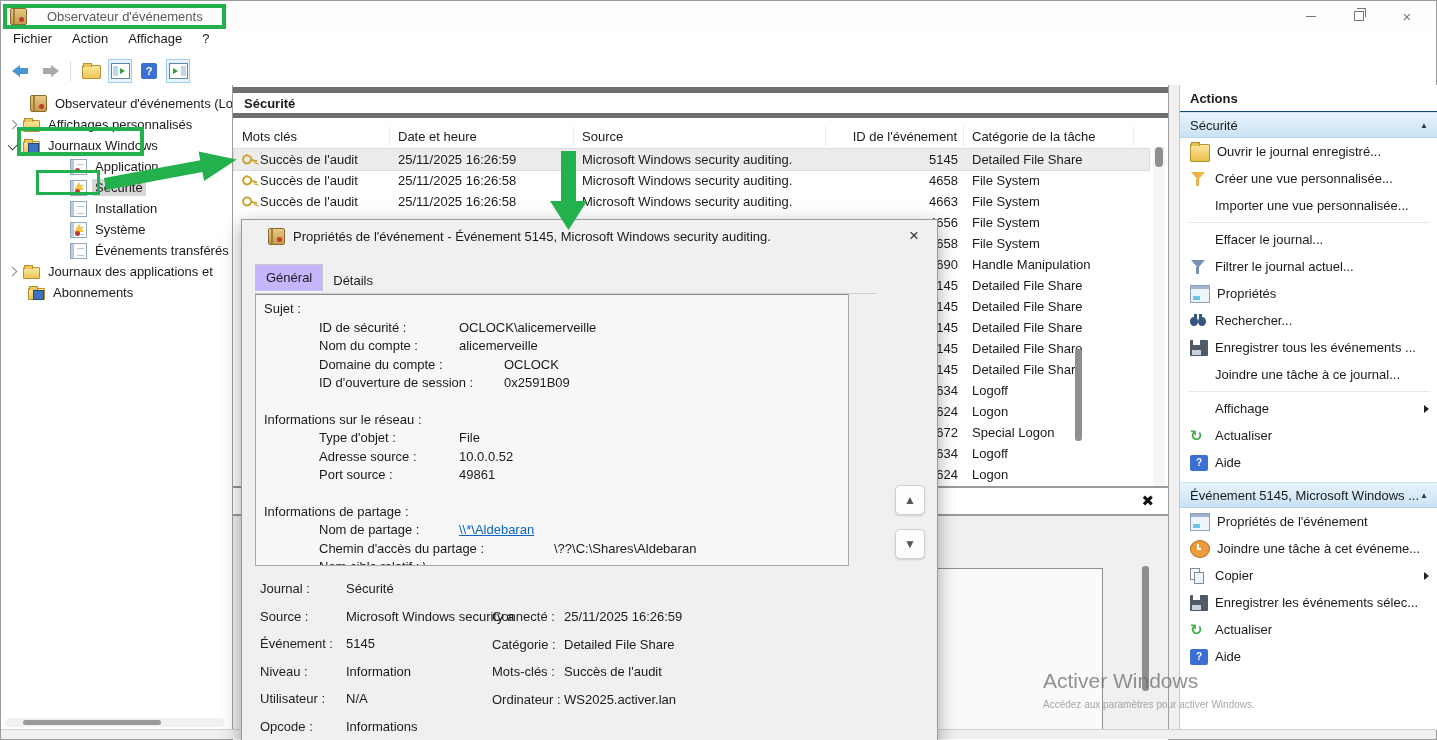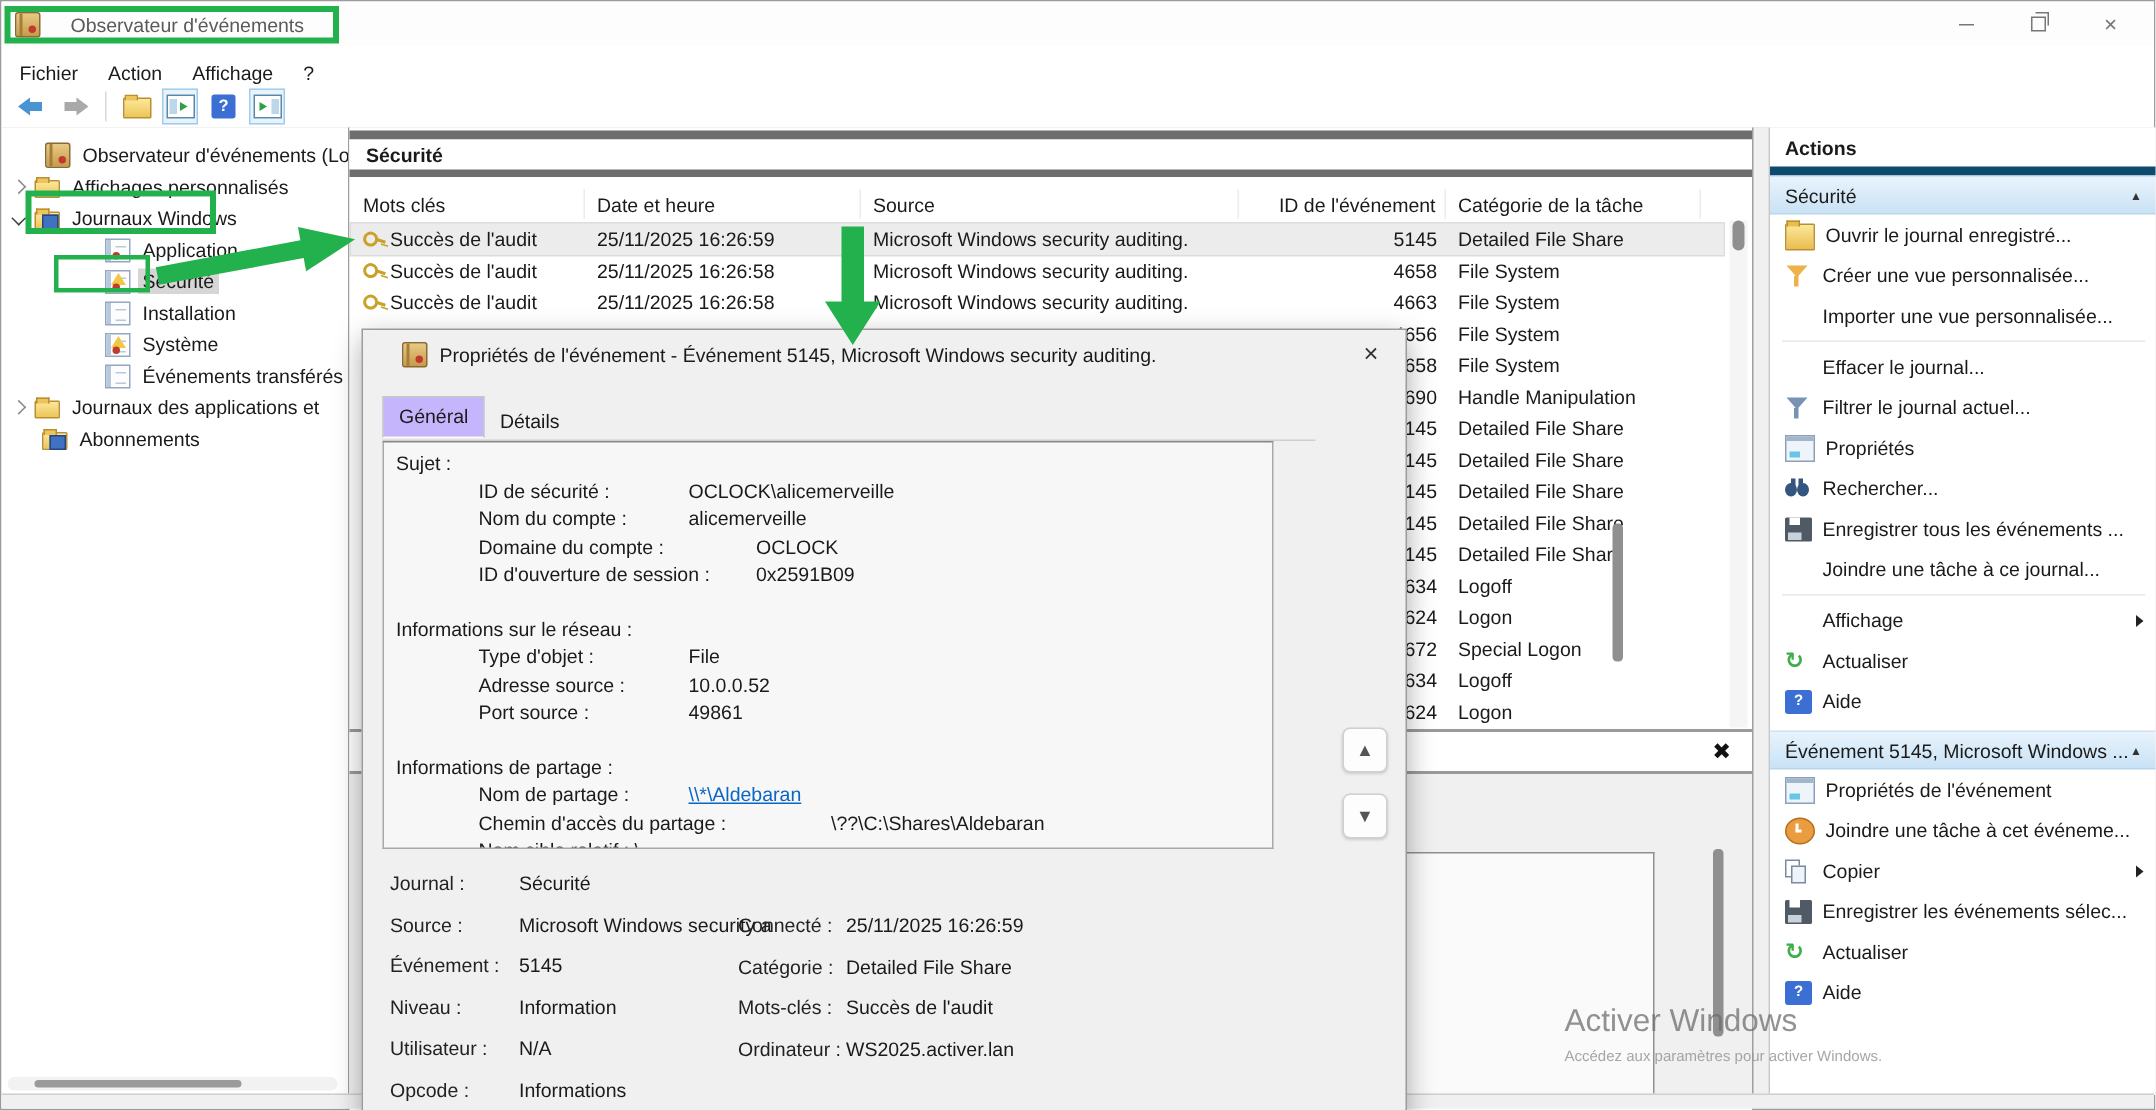--- a/index.html
+++ b/index.html
@@ -11,21 +11,21 @@
   
   .titlebar{position:absolute;left:0;top:0;right:0;height:30px;background:#fdfdfd;display:flex;align-items:center;}
   .titlebar .ttext{color:#5a5a5a;margin-left:20px;}
   .wctl{position:absolute;top:0;height:30px;width:42px;display:flex;align-items:center;justify-content:center;color:#666;}
   .ic-min{width:10px;height:1px;background:#777;}
   .ic-restore{width:8px;height:8px;border:1px solid #777;background:#fdfdfd;position:relative;}
   .ic-restore:before{content:"";position:absolute;left:2px;top:-4px;width:8px;height:8px;border:1px solid #777;border-bottom:none;border-left:none;}
   .ic-close{font-size:15px;color:#777;}
 
   
-  .menubar{position:absolute;left:0;top:30px;right:0;height:25px;background:#fff;border-bottom:1px solid #e3e3e3;display:flex;align-items:flex-end;padding-left:12px;}
+  .menubar{position:absolute;left:0;top:30px;right:0;height:25px;background:#fff;border-bottom:1px solid #e3e3e3;display:flex;align-items:flex-start;padding-left:12px;}
   .menubar span{margin-right:20px;}
   .toolbar{position:absolute;left:0;top:55px;right:0;height:29px;background:#fff;border-bottom:1px solid #c9c9c9;display:flex;align-items:center;padding-left:8px;gap:5px;}
   .tbtn{width:24px;height:24px;display:flex;align-items:center;justify-content:center;box-sizing:border-box;}
   .tb-sel{border:1px solid #9ecdf0;background:#e9f3fb;}
   .tsep{width:1px;height:20px;background:#d9d9d9;margin:0 3px;}
   .arrowglyph{position:relative;width:18px;height:12px;}
   .arrowglyph i{position:absolute;top:3px;width:9px;height:6px;}
   .arrowglyph b{position:absolute;top:0;width:0;height:0;border-top:6px solid transparent;border-bottom:6px solid transparent;}
   .arr-back i{left:7px;background:#4b94d4;} .arr-back b{left:0;border-right:8px solid #4b94d4;}
   .arr-fwd i{left:2px;background:#a9a9a9;} .arr-fwd b{right:0;border-left:8px solid #a9a9a9;}
@@ -87,21 +87,21 @@
   .listbottom{position:absolute;left:0;right:0;top:401px;height:2px;background:#9a9a9a;}
   .pvtitle{position:absolute;left:0;right:0;top:404px;height:25px;background:#fff;border-bottom:2px solid #9a9a9a;}
   .pvclose{position:absolute;right:14px;top:3px;font-weight:bold;font-size:15px;color:#111;}
   .pvbody{position:absolute;left:0;right:0;top:431px;bottom:9px;background:#f0f0f0;}
   .pvbox{position:absolute;left:420px;top:52px;width:448px;bottom:0;background:#fafafa;border:1px solid #8f8f8f;border-bottom:none;}
   .pvscroll{position:absolute;left:909px;top:50px;width:7px;height:125px;background:#8f8f8f;border-radius:3px;}
 
   
   .actions{position:absolute;left:1167px;top:84px;width:270px;bottom:9px;background:#f0f0f0;border-left:1px solid #9e9e9e;box-sizing:border-box;}
   .actions-inner{position:absolute;left:10px;right:0;top:0;bottom:0;background:#fff;border-left:1px solid #c8c8c8;overflow:hidden;}
-  .atitle{height:26px;display:flex;align-items:center;font-weight:bold;padding-left:10px;border-bottom:6px solid #0c4a6e;}
+  .atitle{height:26px;display:flex;align-items:center;font-weight:bold;padding-left:10px;border-bottom:1px solid #0c4a6e;}
   .asec-h{height:24px;background:linear-gradient(#e8f3fc,#c9e2f5);border-top:1px solid #cfe2f1;border-bottom:1px solid #b9d5ea;display:flex;align-items:center;padding-left:10px;position:relative;}
   .asec-h .col{position:absolute;right:10px;font-size:8px;color:#333;}
   .aitem{height:27px;display:flex;align-items:center;padding-left:10px;position:relative;}
   .aitem .aico{width:18px;height:16px;margin-right:7px;flex:none;position:relative;}
   .aitem .sub{position:absolute;right:9px;width:0;height:0;border-top:4px solid transparent;border-bottom:4px solid transparent;border-left:5px solid #222;}
   .asep{height:1px;background:#e8e8e8;margin:3px 8px;}
   
   .a-folder-open{width:17px;height:12px;margin-top:3px;background:linear-gradient(#fbe89a,#e9bd4e);border:1px solid #b98f2f;border-radius:1px;position:relative;}
   .a-folder-open:before{content:"";position:absolute;left:0;top:-3px;width:7px;height:3px;background:#e9bd4e;border:1px solid #b98f2f;border-bottom:none;}
   .a-funnel{position:relative;width:16px;height:16px;}

